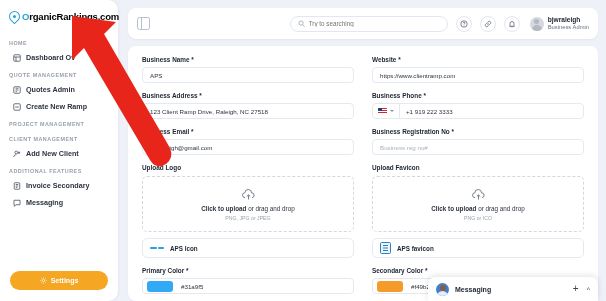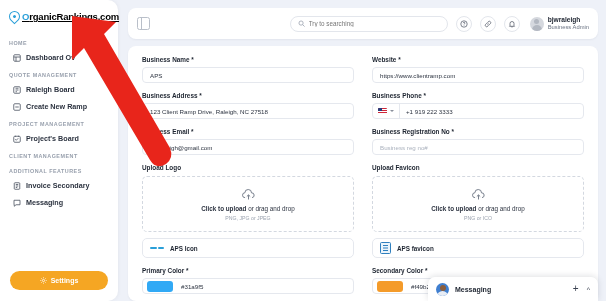--- a/index.html
+++ b/index.html
@@ -15,21 +15,21 @@
   .sidebar {
     width: 118px; height: 301px;
     background: #ffffff;
     border-radius: 0 10px 10px 0;
     display: flex; flex-direction: column;
     padding: 9px 0 0 0;
     position: relative;
     flex: 0 0 118px;
     box-shadow: 0 0 4px rgba(0,0,0,.06);
   }
-  .brand { display: flex; align-items: center; padding: 2px 0 0 9px; gap: 2px; text-decoration: underline; }
+  .brand { display: flex; align-items: center; padding: 2px 0 0 9px; gap: 2px; }
   .brand-mark {
     width: 11px; height: 11px; border-radius: 50% 50% 50% 0;
     background: #ffffff; border: 1.6px solid #2a9fd8; transform: rotate(-45deg);
     position: relative; flex: 0 0 auto;
   }
   .brand-mark::after{
     content:""; position:absolute; width:3px;height:3px;border-radius:50%;
     background:#2a9fd8; top:3px; left:3px;
   }
   .brand-text { font-size: 9.5px; font-weight: 700; letter-spacing: -.2px; white-space: nowrap; }
@@ -208,44 +208,44 @@
       </div>
 
       <div class="nav-group-label">QUOTE MANAGEMENT</div>
       <div class="nav-item">
         <span class="nav-ico">
             <svg viewBox="0 0 16 16" fill="none" stroke="currentColor" stroke-width="1.6">
               <rect x="1.5" y="1.5" width="13" height="13" rx="2"></rect>
               <path d="M5 4.5h6M5 8h6M5 11.5h3"></path>
             </svg>
           </span>
-        <span>Raleigh Board</span>
+        <span>Quotes Admin</span>
       </div>
       <div class="nav-item">
         <span class="nav-ico">
             <svg viewBox="0 0 16 16" fill="none" stroke="currentColor" stroke-width="1.6">
               <rect x="1.5" y="1.5" width="13" height="13" rx="2"></rect>
               <path d="M4.5 8h7"></path>
             </svg>
           </span>
         <span>Create New Ramp</span>
       </div>
 
       <div class="nav-group-label">PROJECT MANAGEMENT</div>
-      <div class="nav-item">
-        <span class="nav-ico">
-            <svg viewBox="0 0 16 16" fill="none" stroke="currentColor" stroke-width="1.6">
-              <rect x="1.5" y="2.5" width="13" height="12" rx="2"></rect>
-              <path d="M5 1.5v2M11 1.5v2M4.5 8.5l2 2 4-4"></path>
-            </svg>
-          </span>
-        <span>Project's Board</span>
-      </div>
 
       <div class="nav-group-label">CLIENT MANAGEMENT</div>
+      <div class="nav-item">
+        <span class="nav-ico">
+            <svg viewBox="0 0 16 16" fill="none" stroke="currentColor" stroke-width="1.6">
+              <circle cx="6.5" cy="5" r="2.8"></circle>
+              <path d="M1.5 14c0-3 2.2-4.5 5-4.5M12 3v5M14.5 5.5h-5"></path>
+            </svg>
+          </span>
+        <span>Add New Client</span>
+      </div>
 
       <div class="nav-group-label">ADDITIONAL FEATURES</div>
       <div class="nav-item">
         <span class="nav-ico">
             <svg viewBox="0 0 16 16" fill="none" stroke="currentColor" stroke-width="1.6">
               <rect x="2.5" y="1.5" width="11" height="13" rx="1.5"></rect>
               <path d="M5.5 5h5M5.5 8h5M5.5 11h3"></path>
             </svg>
           </span>
         <span>Invoice Secondary</span>

